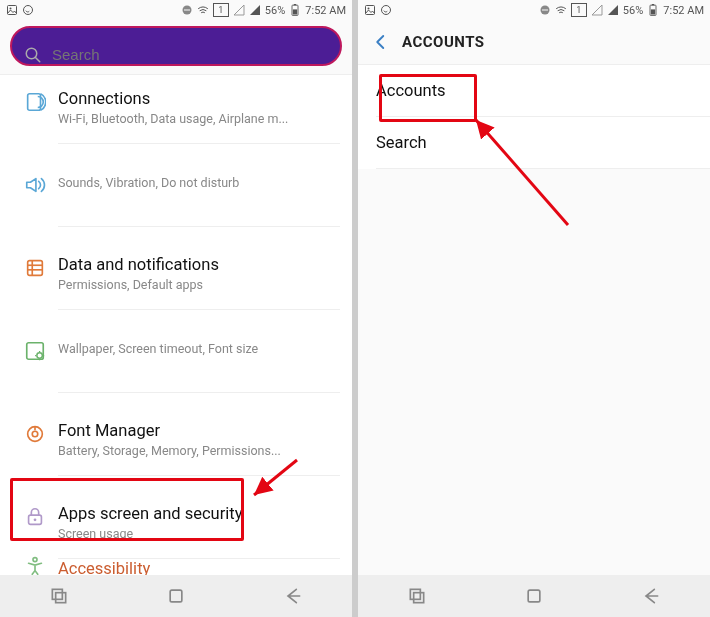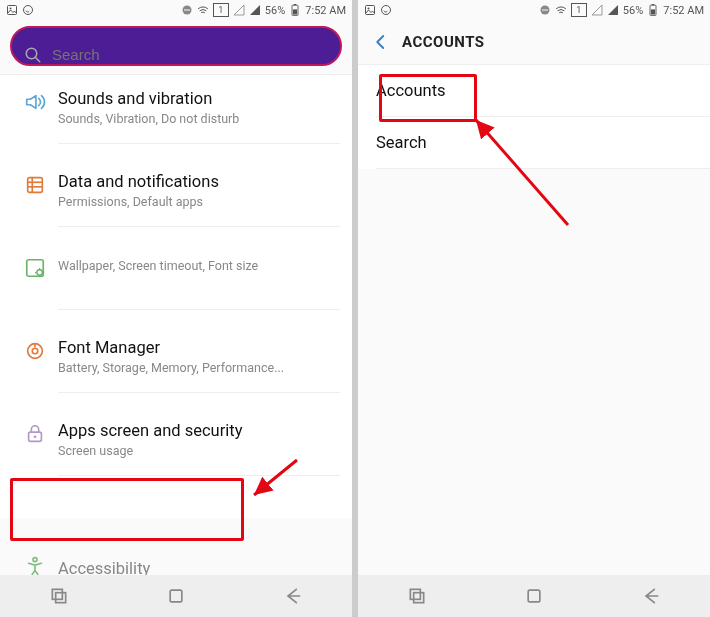--- a/index.html
+++ b/index.html
@@ -33,21 +33,21 @@
   
   .navbar{position:absolute;bottom:0;left:0;right:0;height:42px;background:#eeeeee;display:flex;align-items:center;justify-content:space-around;}
   .navbtn{width:30px;height:30px;display:flex;align-items:center;justify-content:center;}
   
   .hl{position:absolute;border:3px solid #e30613;border-radius:2px;pointer-events:none;}
   svg.arrow{position:absolute;pointer-events:none;}
   .phone.left .content{position:absolute;top:20px;left:0;right:0;bottom:42px;overflow:hidden;}
   .phone.right .content{position:absolute;top:20px;left:0;right:0;bottom:42px;overflow:hidden;}
   .accessrow{display:flex;align-items:center;padding:10px 12px 0 12px;opacity:0.85;}
   .accessrow .iconcell{width:46px;display:flex;justify-content:center;}
-  .accessrow .title{font-size:16.5px;color:#737373;}
+  .accessrow .title{font-size:16.5px;color:#c2410c;}
 </style>
 </head>
 <body>
 
 <div class="stage">
 
   <div class="phone left">
 
     <div class="statusbar">
       <div class="sb-left">
@@ -111,26 +111,38 @@
               </svg>
           </span>
           <input placeholder="Search" style="">
         </div>
       </div>
 
       <div class="list" id="settings-list">
           <div class="row">
     <div class="iconcell">
               <span><svg width="22" height="22" viewBox="0 0 24 24">
+                  <rect x="4" y="3" width="14" height="18" rx="2" fill="none" stroke="#5aa7d6" stroke-width="1.8"></rect>
+                  <path d="M15 6a6 6 0 0 1 0 12" fill="none" stroke="#5aa7d6" stroke-width="1.8"></path>
+                  <path d="M18 3a10 10 0 0 1 0 18" fill="none" stroke="#5aa7d6" stroke-width="1.8"></path>
+                </svg></span>
+            </div>
+    <div class="textcell">
+      <div class="title">Connections</div>
+      <div class="sub">Wi-Fi, Bluetooth, Data usage, Airplane m...</div>
+    </div>
+          </div>
+          <div class="row">
+    <div class="iconcell">
+              <span><svg width="22" height="22" viewBox="0 0 24 24">
                   <path d="M3 9v6h4l6 4V5L7 9H3z" fill="none" stroke="#5aa7d6" stroke-width="1.8" stroke-linejoin="round"></path>
                   <path d="M16 8a5 5 0 0 1 0 8M19 5a9 9 0 0 1 0 14" fill="none" stroke="#5aa7d6" stroke-width="1.8" stroke-linecap="round"></path>
                 </svg></span>
             </div>
     <div class="textcell">
-      <div class="title">Sounds and vibration</div>
       <div class="sub">Sounds, Vibration, Do not disturb</div>
     </div>
           </div>
           <div class="row">
     <div class="iconcell">
               <span><svg width="22" height="22" viewBox="0 0 24 24">
                   <rect x="4" y="4" width="16" height="16" rx="2" fill="none" stroke="#e07a3a" stroke-width="1.8"></rect>
                   <line x1="4" y1="9" x2="20" y2="9" stroke="#e07a3a" stroke-width="1.8"></line>
                   <line x1="4" y1="14" x2="20" y2="14" stroke="#e07a3a" stroke-width="1.8"></line>
                   <line x1="9" y1="4" x2="9" y2="20" stroke="#e07a3a" stroke-width="1.8"></line>
@@ -156,21 +168,21 @@
           <div class="row">
     <div class="iconcell">
               <span><svg width="22" height="22" viewBox="0 0 24 24">
                   <circle cx="12" cy="12" r="8" fill="none" stroke="#e07a3a" stroke-width="1.8"></circle>
                   <circle cx="12" cy="12" r="3" fill="none" stroke="#e07a3a" stroke-width="1.8"></circle>
                   <line x1="12" y1="4" x2="12" y2="8" stroke="#e07a3a" stroke-width="1.8"></line>
                 </svg></span>
             </div>
     <div class="textcell">
       <div class="title">Font Manager</div>
-      <div class="sub">Battery, Storage, Memory, Performance...</div>
+      <div class="sub">Battery, Storage, Memory, Permissions...</div>
     </div>
           </div>
           <div class="row">
     <div class="iconcell">
               <span><svg width="22" height="22" viewBox="0 0 24 24">
                   <rect x="5" y="10" width="14" height="10" rx="2" fill="none" stroke="#b099c9" stroke-width="1.8"></rect>
                   <path d="M8 10V7a4 4 0 0 1 8 0v3" fill="none" stroke="#b099c9" stroke-width="1.8"></path>
                   <circle cx="12" cy="15" r="1.5" fill="#b099c9"></circle>
                 </svg></span>
             </div>

